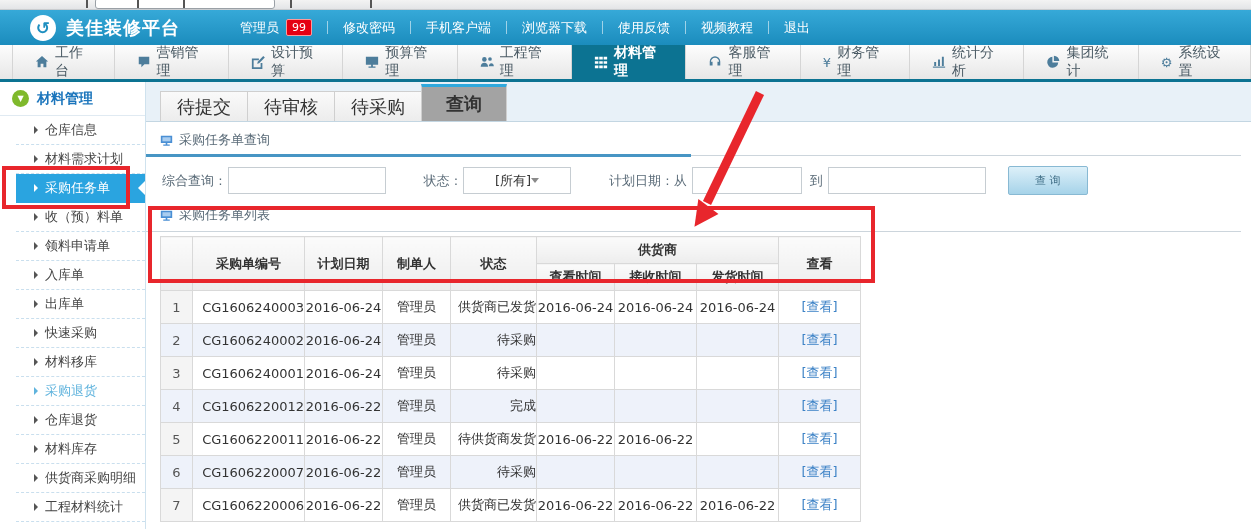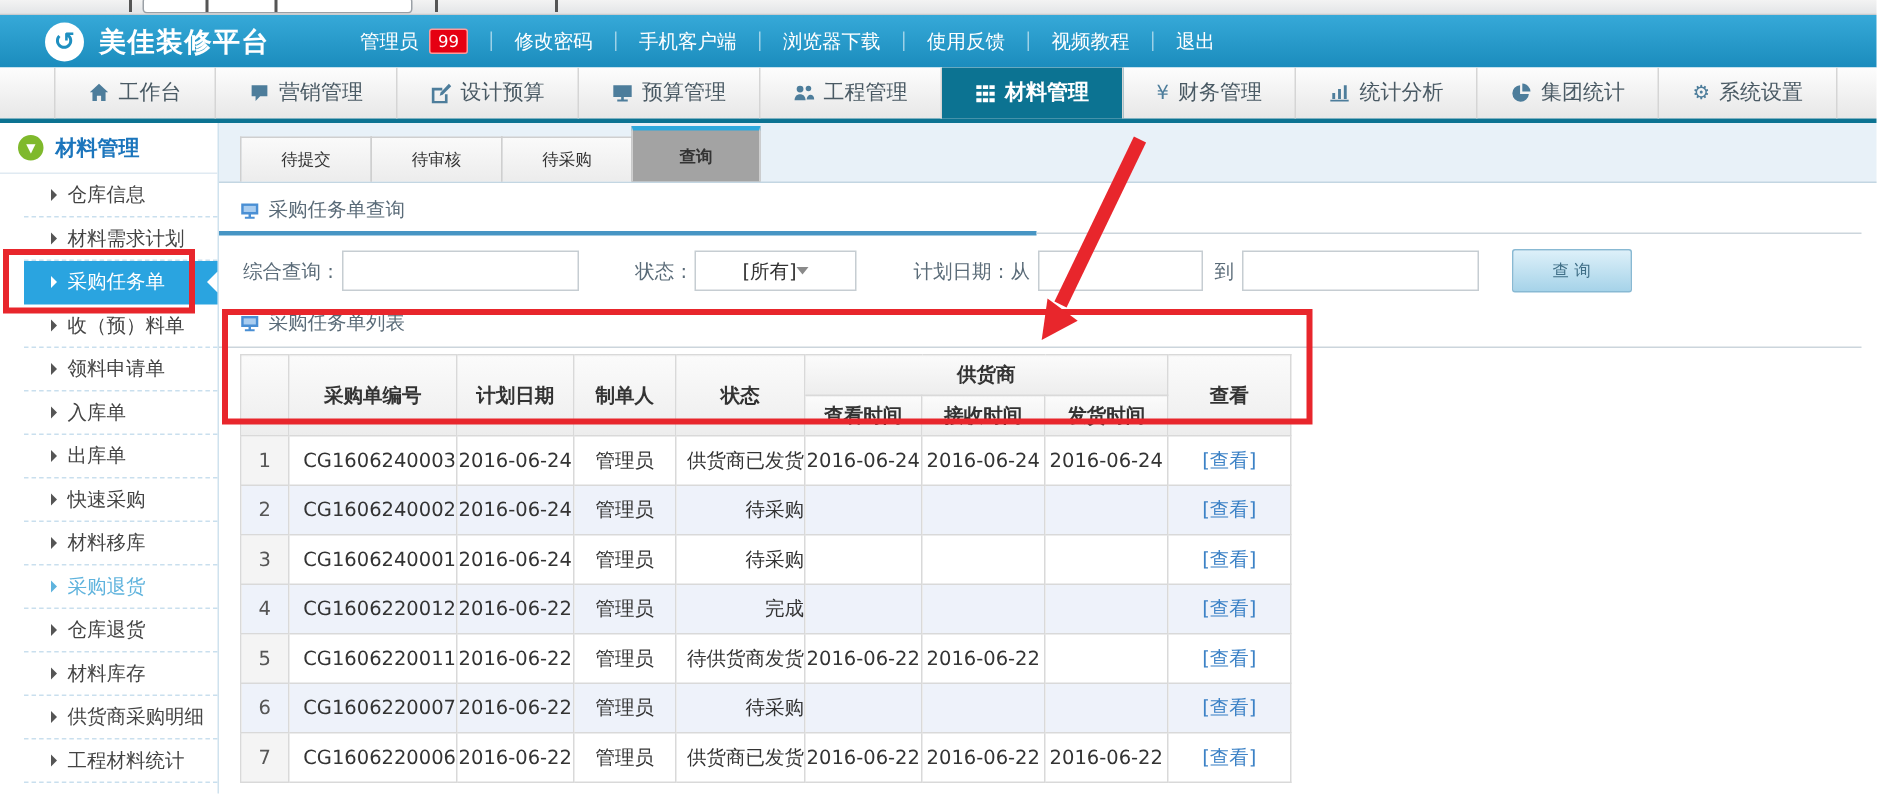--- a/index.html
+++ b/index.html
@@ -21,21 +21,21 @@
     margin-left:30px; }
   .brand { font-size:18px; font-weight:bold; margin-left:10px; letter-spacing:1px; }
   .topbar-menu { display:flex; align-items:center; margin-left:60px; }
   .topbar-menu .tlink { color:#fff; cursor:pointer; white-space:nowrap; }
   .tsep { width:1px; height:13px; background:rgba(255,255,255,.55); margin:0 15px; }
   .badge { background:#e50012; color:#fff; font-size:11px; padding:1px 5px; border-radius:2px;
     margin-left:7px; border:1px solid #ff9a9a; }
 
   
   .navbar { position:absolute; left:0; top:45px; width:1251px; height:37px;
-    background:linear-gradient(#fdfdfd,#e7e7e7); border-bottom:3px solid #0c7392; display:flex;padding-left:24px; }
+    background:linear-gradient(#fdfdfd,#e7e7e7); border-bottom:3px solid #0c7392; display:flex; }
   .nav-item { display:flex; align-items:center; gap:6px; padding:0 22px; color:#4a5a64;
     border-right:1px solid #d5d5d5; cursor:pointer; font-size:14px; }
   .nav-item:first-child { border-left:1px solid #d5d5d5; margin-left:12px; }
   .nav-item .nicon { color:#4d7d9b; display:flex; align-items:center; font-size:13px; }
   .nav-item.active { background:#0c7392; color:#fff; font-weight:bold; }
   .nav-item.active .nicon { color:#fff; }
   .nicon svg { display:block; }
 
   
   .sidebar { position:absolute; left:0; top:82px; width:146px; height:447px; background:#fff;
@@ -55,21 +55,21 @@
     border-right:7px solid #fff; border-top:7px solid transparent; border-bottom:7px solid transparent; }
   .side-item.hl { color:#5fb3dd; }
   .side-item.hl .tri { border-left-color:#5fb3dd; }
 
   
   .content { position:absolute; left:146px; top:82px; width:1105px; height:447px; background:#fff; }
   .tabstrip { height:40px; background:#e8f1f8; border-bottom:1px solid #c3d6e2;
     display:flex; align-items:flex-end; padding-left:14px; }
   .tab { width:88px; height:30px; display:flex; align-items:center; justify-content:center;
     background:linear-gradient(#fafafa,#ececec); border:1px solid #cfcfcf; border-bottom:none;
-    color:#333; cursor:pointer; margin-right:-1px; font-size:11px; }
+    color:#333; cursor:pointer; margin-right:-1px; font-size:18px; }
   .tab.active { width:86px; height:37px; background:#a3a3a3; border-top:3px solid #2fa9dd;
     font-weight:bold; position:relative; z-index:2; }
 
   .sec-header { display:flex; align-items:center; gap:6px; padding:9px 0 5px 14px; color:#5a6b78; }
   .sec-header .sicon svg { display:block; }
   .rule-row { display:flex; align-items:center; }
   .rule-blue { height:3px; width:545px; background:#4795c4; }
   .rule-gray { height:1px; flex:1; background:#ccd5dc; margin-right:10px; }
   .rule-full { height:1px; margin:2px 10px 0 0; background:#ccd5dc; }
 
@@ -180,20 +180,28 @@
       </span>
     <span>工程管理</span>
   </div>
   <div class="nav-item active">
     <span class="nicon">
         <svg width="14" height="14" viewBox="0 0 16 16" fill="currentColor">
           <path d="M1 2h4v3H1zM6 2h4v3H6zM11 2h4v3h-4zM1 7h4v3H1zM6 7h4v3H6zM11 7h4v3h-4zM1 12h4v3H1zM6 12h4v3H6zM11 12h4v3h-4z"></path>
         </svg>
       </span>
     <span>材料管理</span>
+  </div>
+  <div class="nav-item">
+    <span class="nicon">
+        <svg width="14" height="14" viewBox="0 0 16 16" fill="currentColor">
+          <path d="M8 1.5A6 6 0 0 0 2 7.5V12h3.2V7.8H3.4A4.6 4.6 0 0 1 8 3.1a4.6 4.6 0 0 1 4.6 4.7h-1.8V12H14V7.5a6 6 0 0 0-6-6z"></path>
+        </svg>
+      </span>
+    <span>客服管理</span>
   </div>
   <div class="nav-item">
     <span class="nicon">¥</span>
     <span>财务管理</span>
   </div>
   <div class="nav-item">
     <span class="nicon">
         <svg width="14" height="14" viewBox="0 0 16 16" fill="currentColor">
           <path d="M1 13.2h14v1.3H1z"></path>
           <path d="M2.5 8h2.2v4.5H2.5zM6.9 5h2.2v7.5H6.9zM11.3 2h2.2v10.5h-2.2z"></path>

